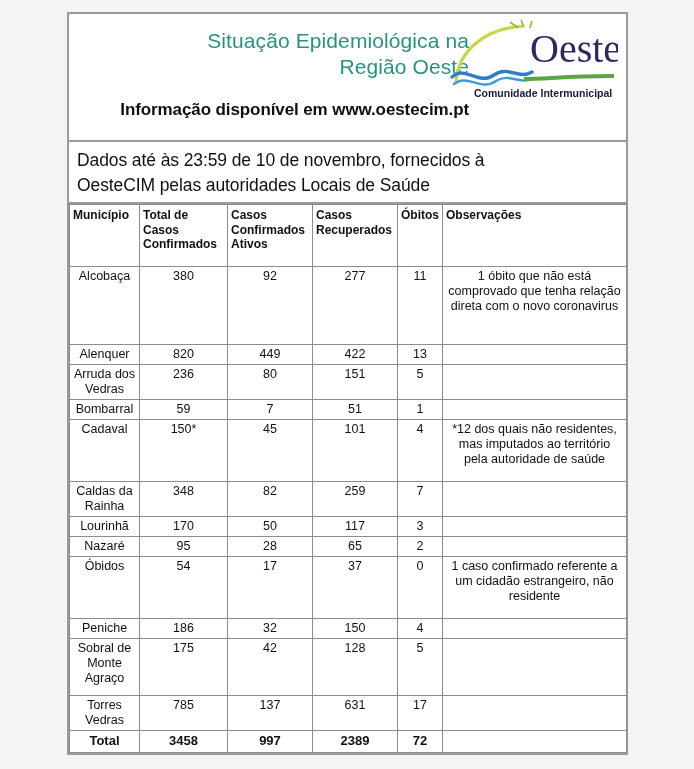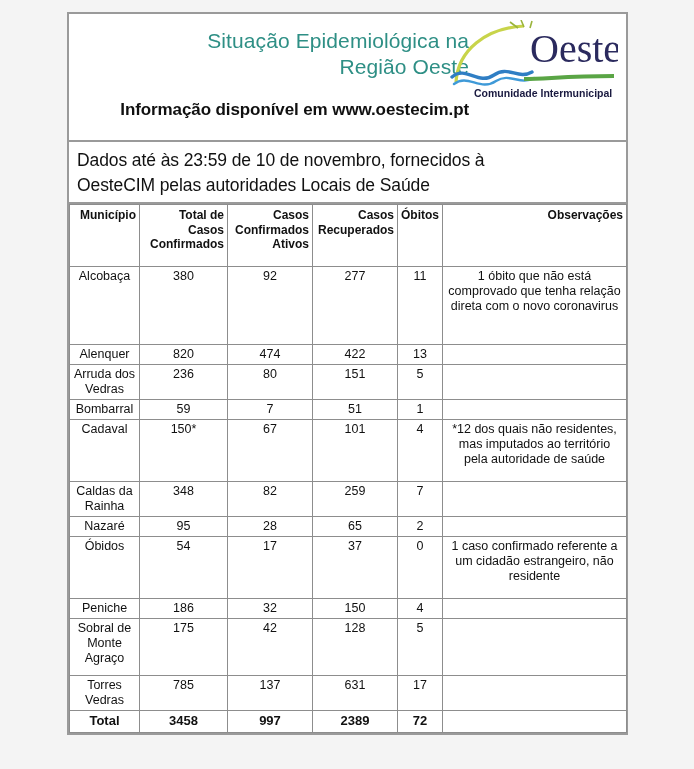--- a/index.html
+++ b/index.html
@@ -95,21 +95,21 @@
   table.data th,
   table.data td {
     border: 1px solid #8d8d8d;
     vertical-align: top;
     padding: 2px 3px;
     color: #111;
   }
   table.data th {
     font-size: 12px;
     font-weight: bold;
-    text-align: right;
+    text-align: left;
     line-height: 14.5px;
     height: 56px;
     vertical-align: top;
     padding-top: 3px;
   }
   table.data td {
     font-size: 12.5px;
     text-align: center;
     line-height: 15px;
   }
@@ -200,21 +200,21 @@
             <td class="mun">Alcobaça</td>
             <td>380</td>
             <td>92</td>
             <td>277</td>
             <td>11</td>
             <td class="obs">1 óbito que não está comprovado que tenha relação direta com o novo coronavirus</td>
           </tr>
           <tr style="height: 20px;">
             <td class="mun">Alenquer</td>
             <td>820</td>
-            <td>474</td>
+            <td>449</td>
             <td>422</td>
             <td>13</td>
             <td class="obs"></td>
           </tr>
           <tr style="height: 35px;">
             <td class="mun">Arruda dos Vedras</td>
             <td>236</td>
             <td>80</td>
             <td>151</td>
             <td>5</td>
@@ -224,31 +224,39 @@
             <td class="mun">Bombarral</td>
             <td>59</td>
             <td>7</td>
             <td>51</td>
             <td>1</td>
             <td class="obs"></td>
           </tr>
           <tr style="height: 62px;">
             <td class="mun">Cadaval</td>
             <td>150*</td>
-            <td>67</td>
+            <td>45</td>
             <td>101</td>
             <td>4</td>
             <td class="obs">*12 dos quais não residentes, mas imputados ao território pela autoridade de saúde</td>
           </tr>
           <tr style="height: 35px;">
             <td class="mun">Caldas da Rainha</td>
             <td>348</td>
             <td>82</td>
             <td>259</td>
             <td>7</td>
+            <td class="obs"></td>
+          </tr>
+          <tr style="height: 20px;">
+            <td class="mun">Lourinhã</td>
+            <td>170</td>
+            <td>50</td>
+            <td>117</td>
+            <td>3</td>
             <td class="obs"></td>
           </tr>
           <tr style="height: 20px;">
             <td class="mun">Nazaré</td>
             <td>95</td>
             <td>28</td>
             <td>65</td>
             <td>2</td>
             <td class="obs"></td>
           </tr>

